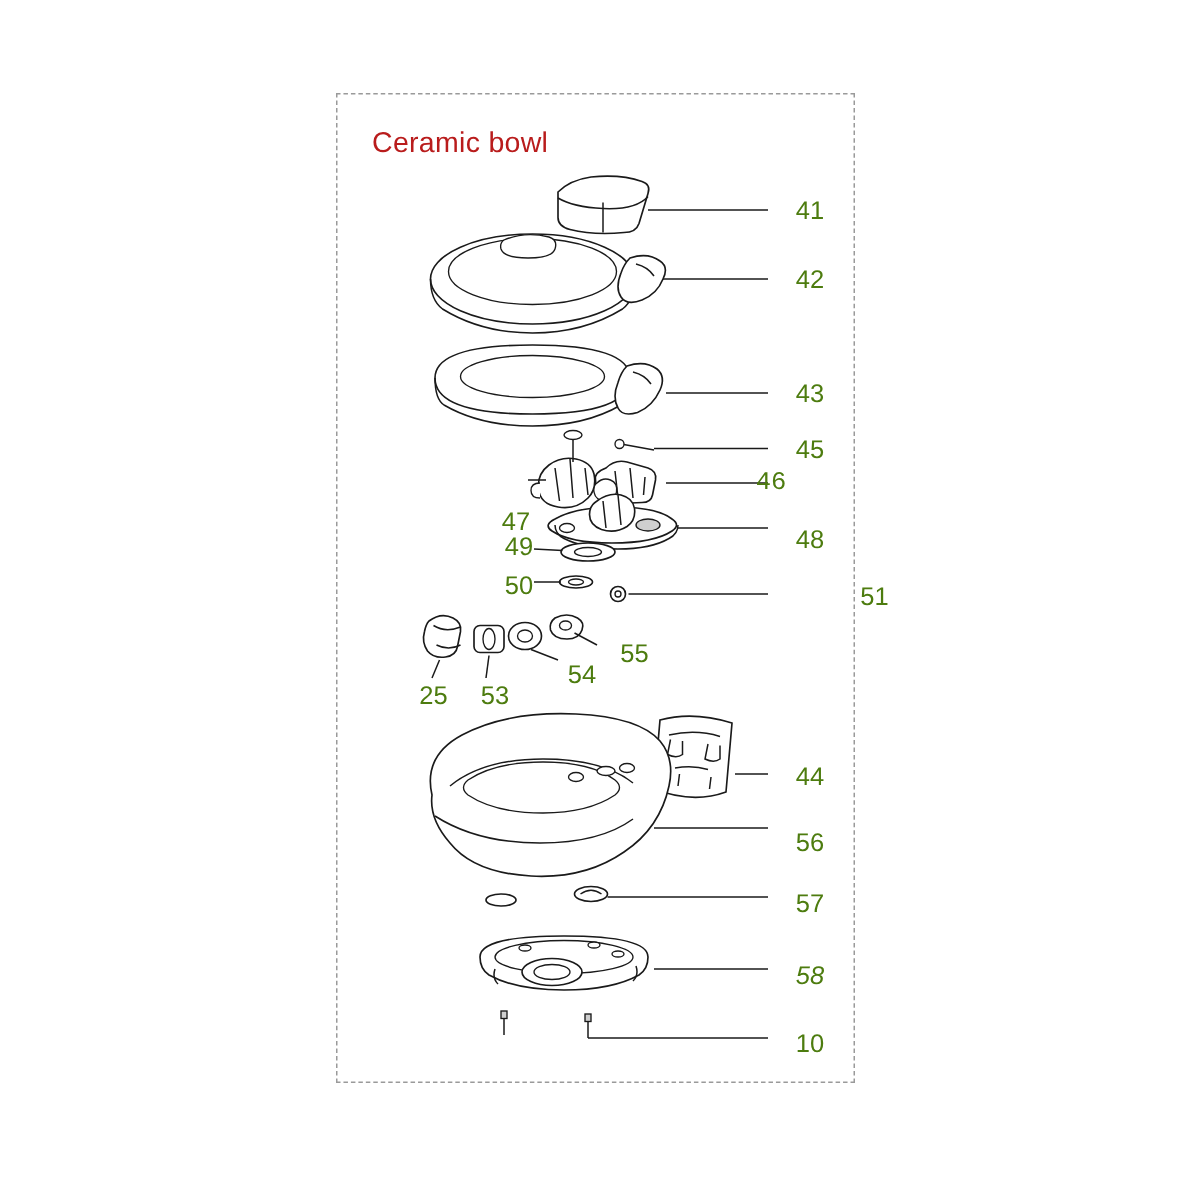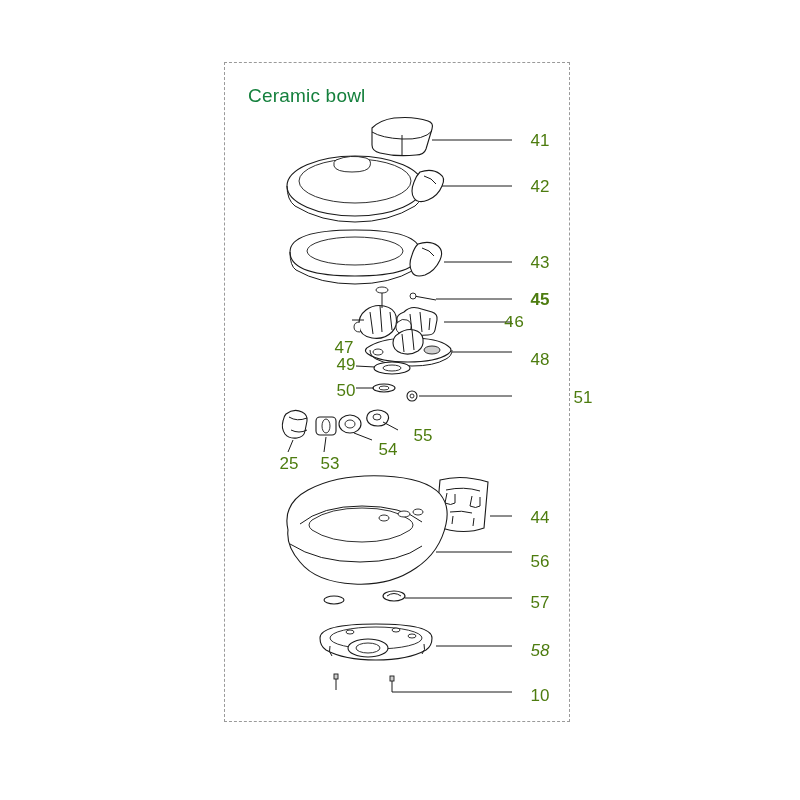--- a/index.html
+++ b/index.html
@@ -22,21 +22,21 @@
     width: 346px;
     height: 660px;
     border: 1px dashed #9a9a9a;
     box-sizing: border-box;
   }
   #diagram-title {
     position: absolute;
     left: 248px;
     top: 85px;
     font-size: 19px;
-    color: #15803d;
+    color: #b91c1c;
     letter-spacing: 0.2px;
   }
   .callout {
     position: absolute;
     font-size: 17px;
     color: #4d7c0f;
     font-weight: 400;
     text-align: center;
     width: 34px;
   }
@@ -211,21 +211,21 @@
       <line class="ln" x1="392" y1="678" x2="392" y2="692"></line>
       <rect class="dark" x="390" y="676" width="4" height="5"></rect>
     </g>
     <line class="ln" x1="392" y1="692" x2="512" y2="692"></line>
 
   </svg>
 
   <div class="callout" style="left:523px; top:131px;">41</div>
   <div class="callout" style="left:523px; top:177px;">42</div>
   <div class="callout" style="left:523px; top:253px;">43</div>
-  <div class="callout" style="left:523px; top:290px;font-weight:bold;">45</div>
+  <div class="callout" style="left:523px; top:290px;">45</div>
   <div class="callout" style="left:497px; top:313px;font-family:Liberation Mono, monospace;">46</div>
   <div class="callout" style="left:327px; top:310px;margin-top:28px;">47</div>
   <div class="callout" style="left:523px; top:350px;">48</div>
   <div class="callout" style="left:329px; top:355px;">49</div>
   <div class="callout" style="left:329px; top:381px;">50</div>
   <div class="callout" style="left:523px; top:388px;margin-left:43px;">51</div>
   <div class="callout" style="left:272px; top:454px;">25</div>
   <div class="callout" style="left:313px; top:454px;">53</div>
   <div class="callout" style="left:371px; top:440px;">54</div>
   <div class="callout" style="left:406px; top:426px;">55</div>

